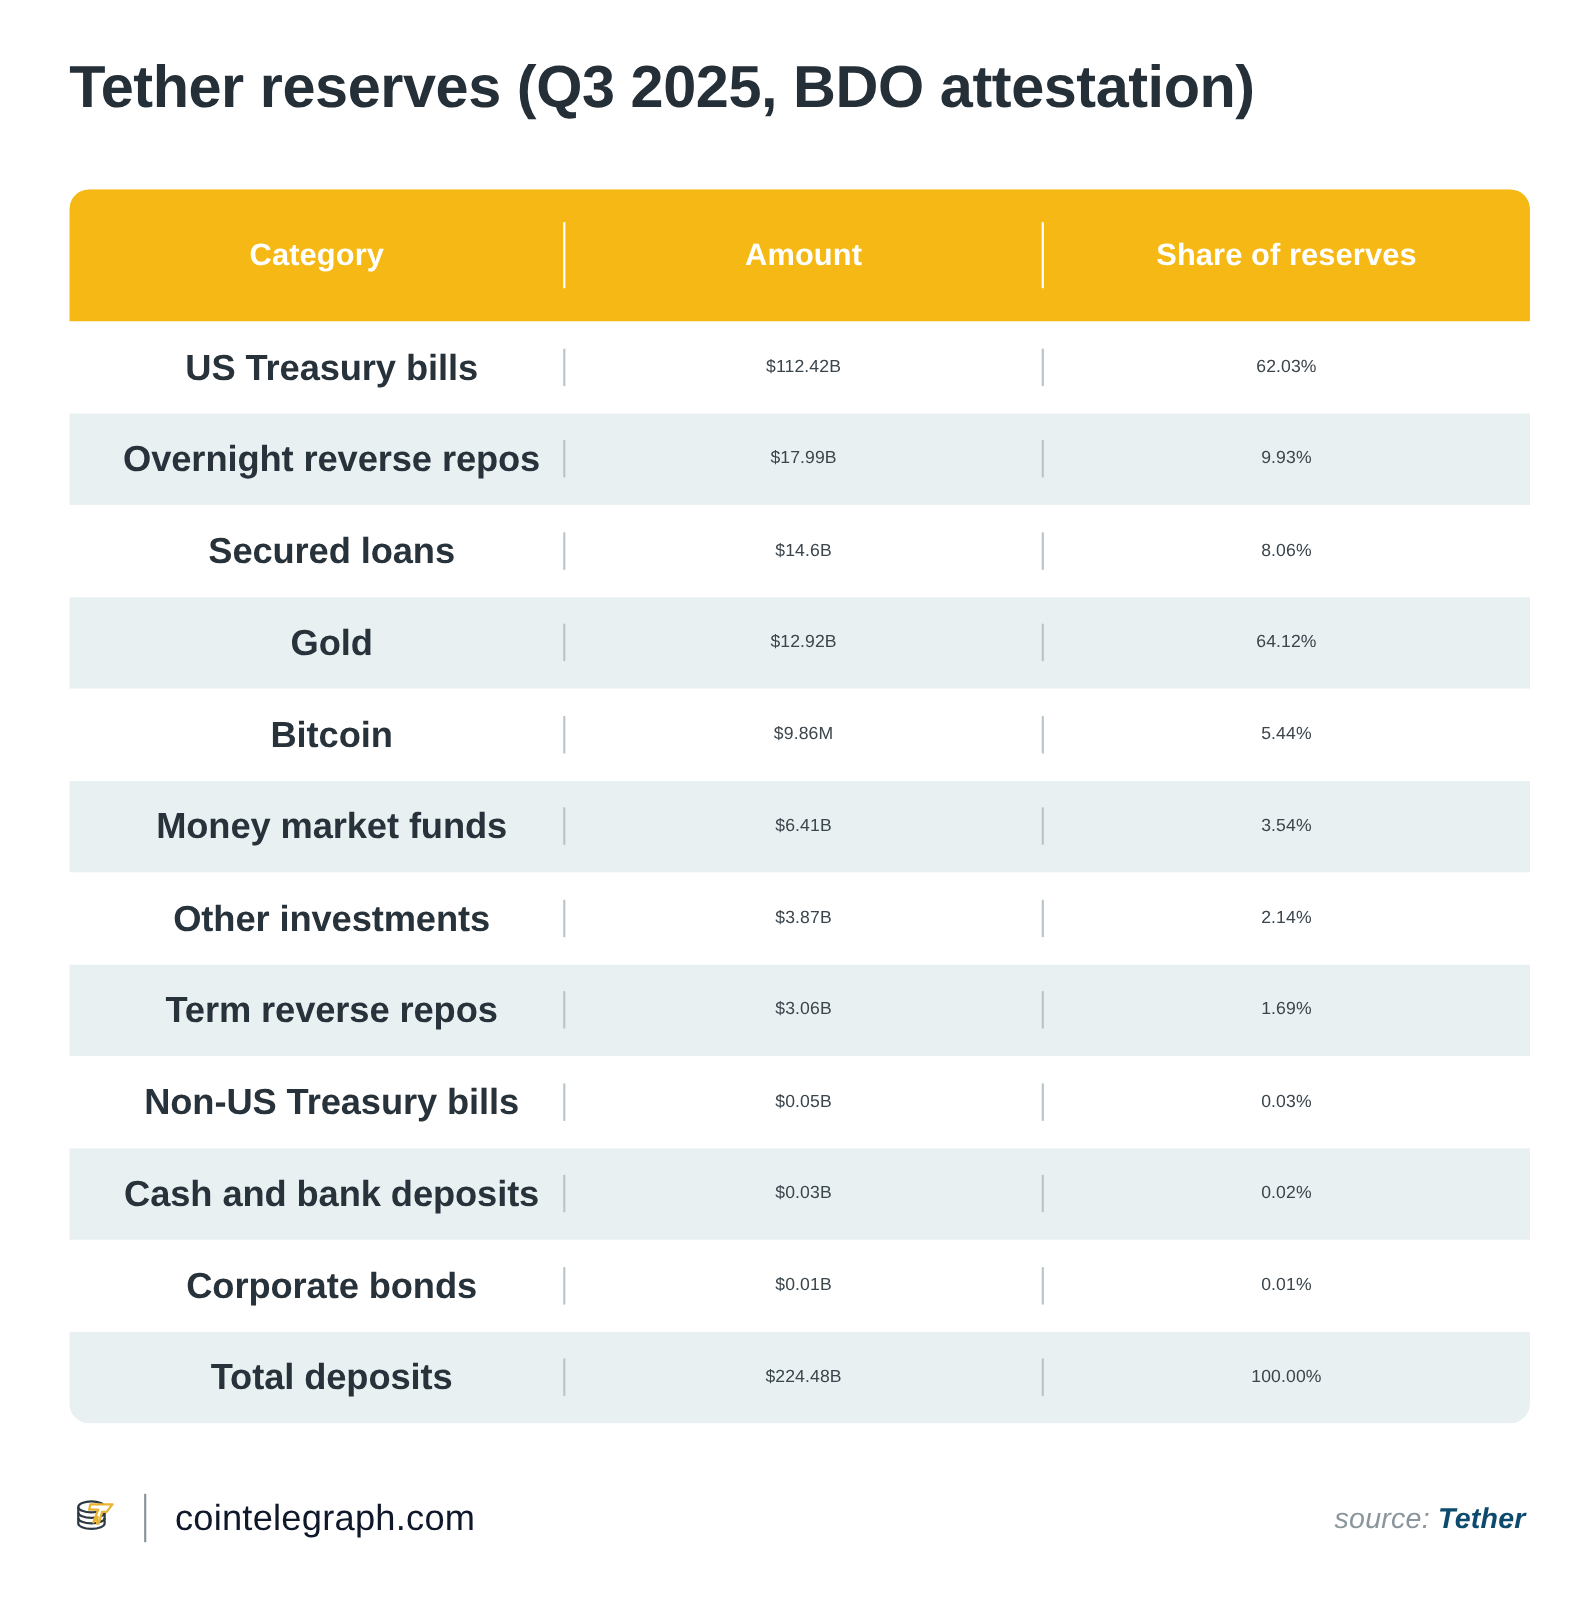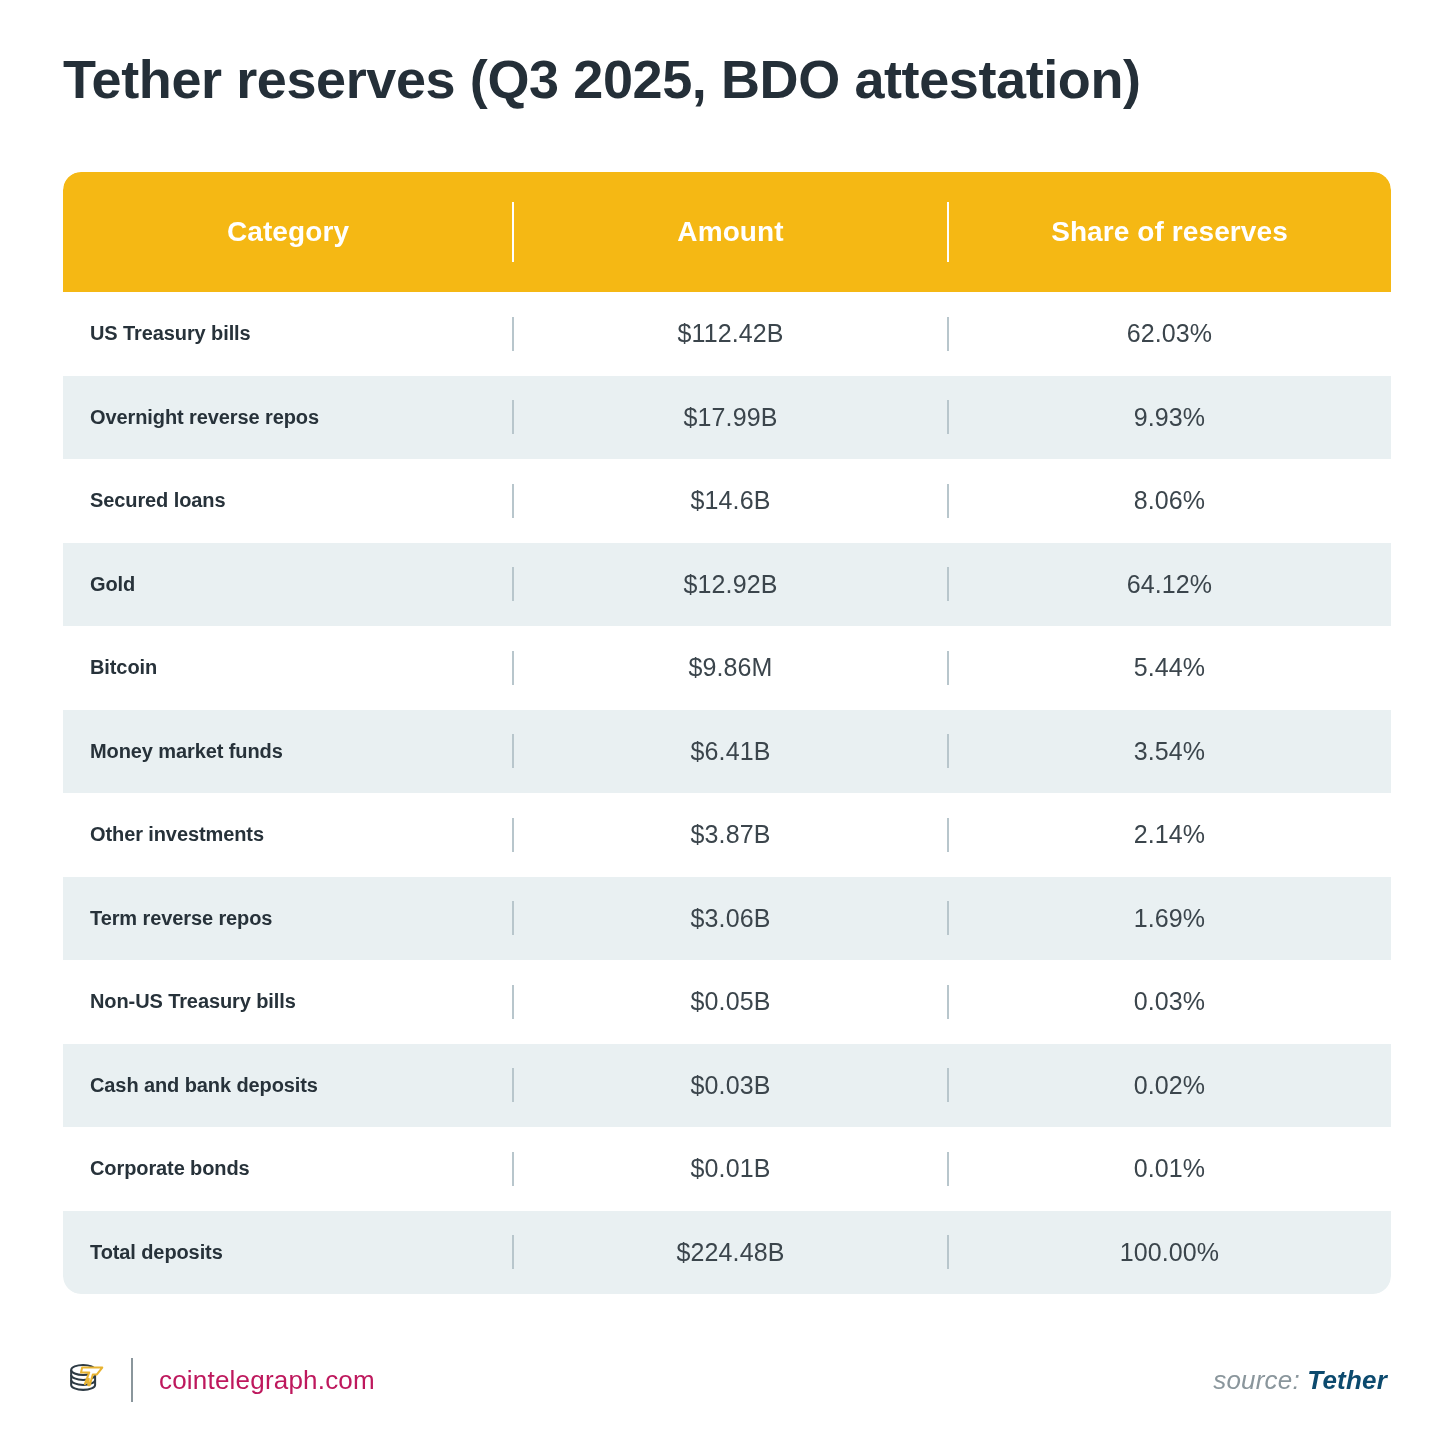--- a/index.html
+++ b/index.html
@@ -117,28 +117,29 @@
     font-weight: bold;
     letter-spacing: 0.1px;
   }
   .row.header .col-cat {
     text-align: center;
     padding-left: 0;
   }
 
   
   .cell-category {
-    font-size: 20px;
+    font-size: 33px;
     font-weight: bold;
     color: #27323a;
     letter-spacing: -0.1px;
+    text-align: center;
   }
   .cell-amount,
   .cell-share {
-    font-size: 25px;
+    font-size: 16px;
     font-weight: normal;
     color: #3b454c;
     letter-spacing: 0.1px;
   }
 
   
   .footer {
     position: absolute;
     left: 63px;
     right: 63px;
@@ -159,22 +160,22 @@
     margin-right: 22px;
     display: block;
   }
   .footer-sep {
     width: 2px;
     height: 44px;
     background: #8a969c;
     margin-right: 26px;
   }
   .site {
-    font-size: 26px;
-    color: #be185d;
+    font-size: 33px;
+    color: #0f172a;
     letter-spacing: 0.2px;
   }
   .source {
     font-size: 26px;
     font-style: italic;
     color: #8a969c;
     letter-spacing: 0.2px;
     white-space: nowrap;
   }
   .source .src-name {

